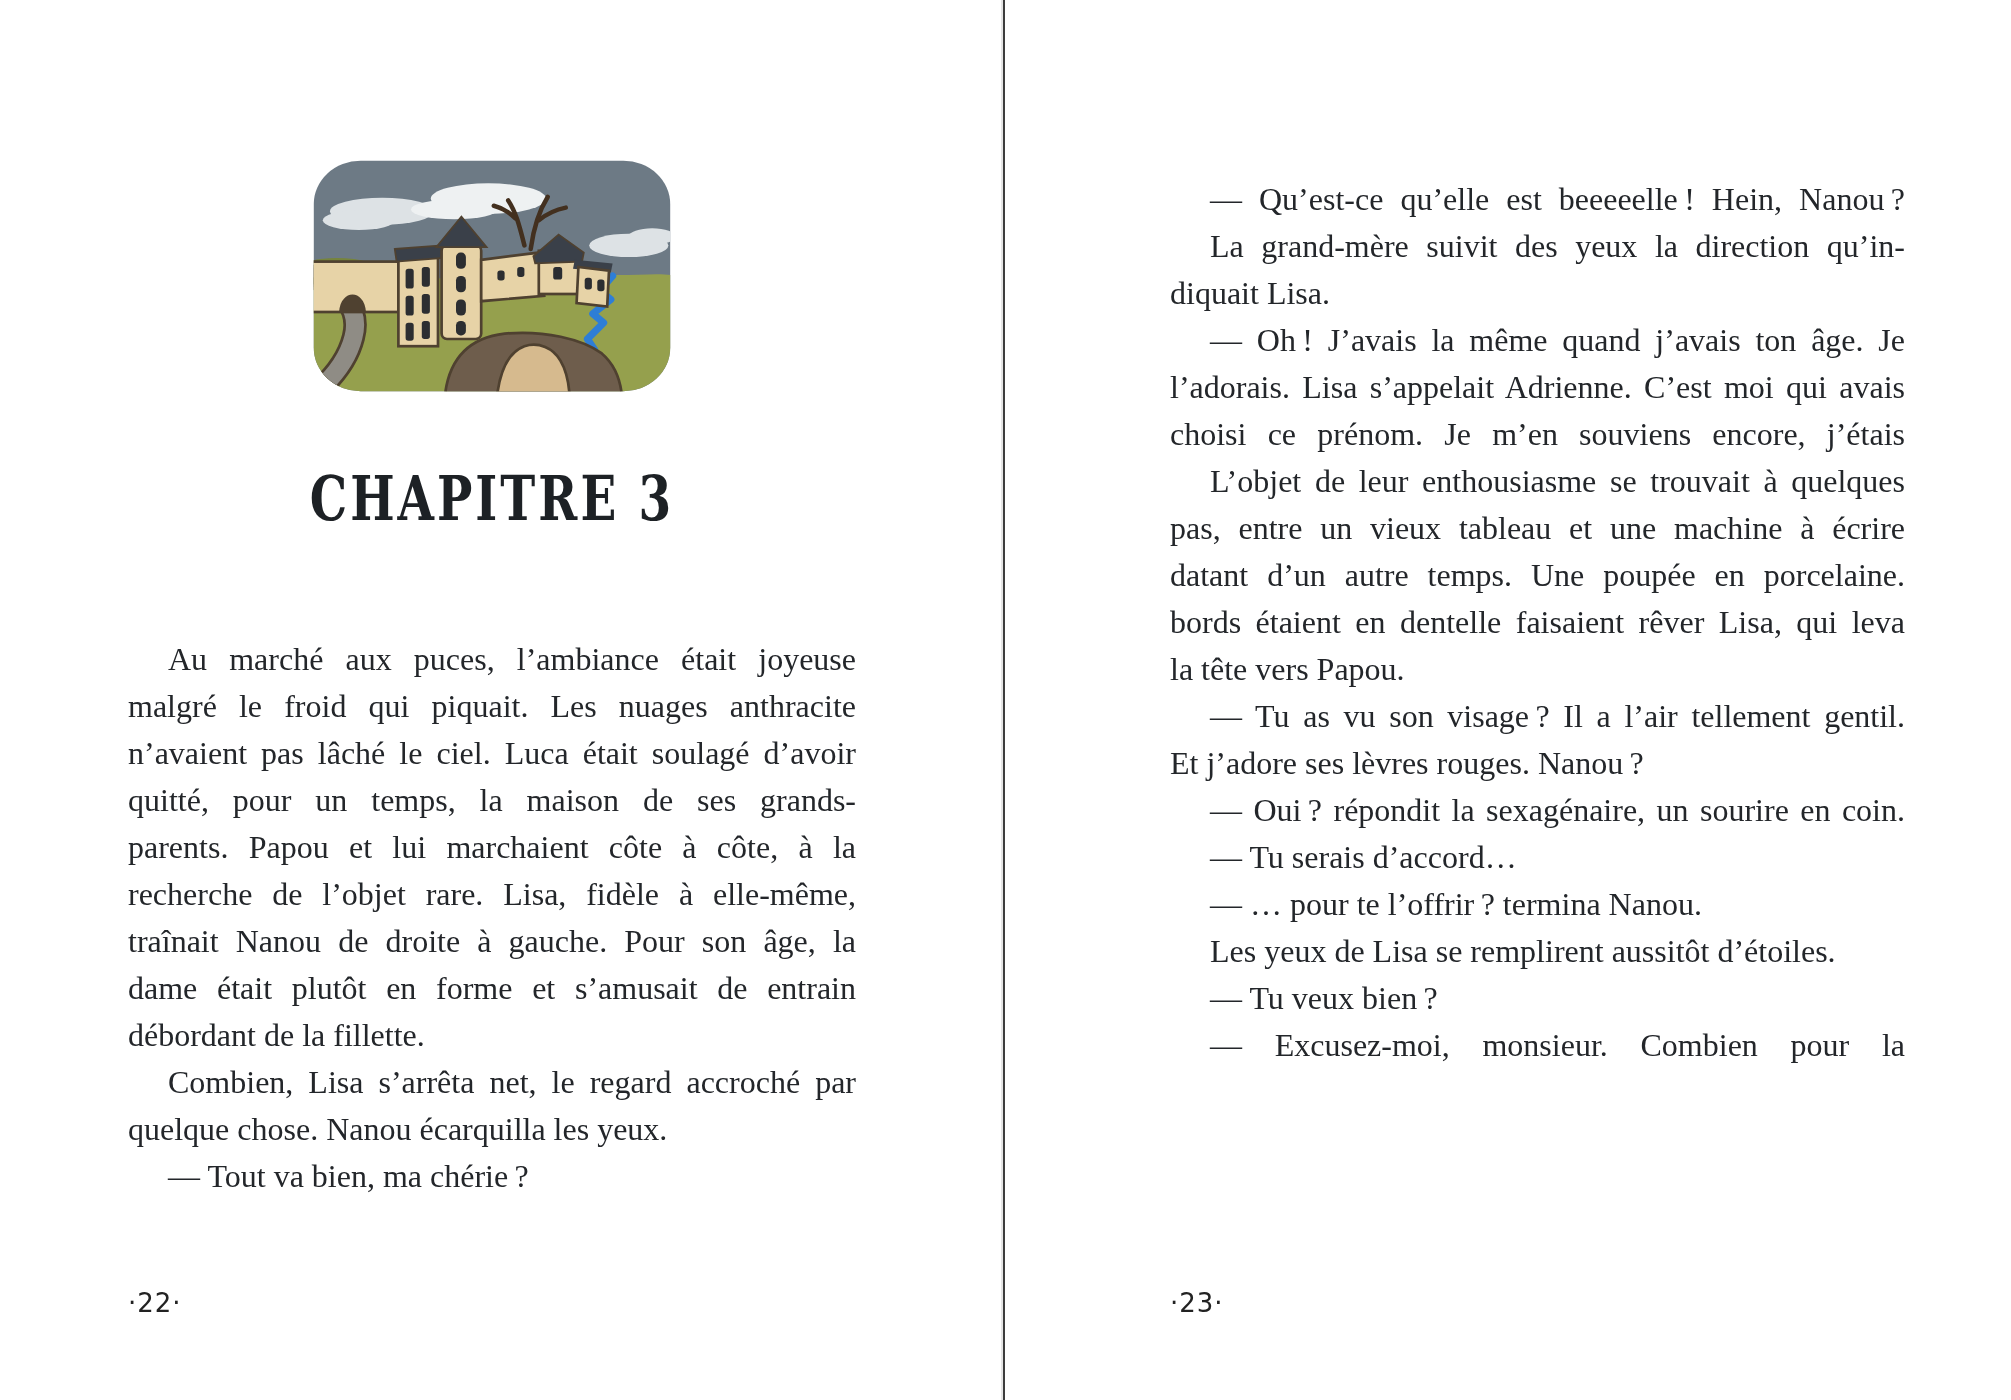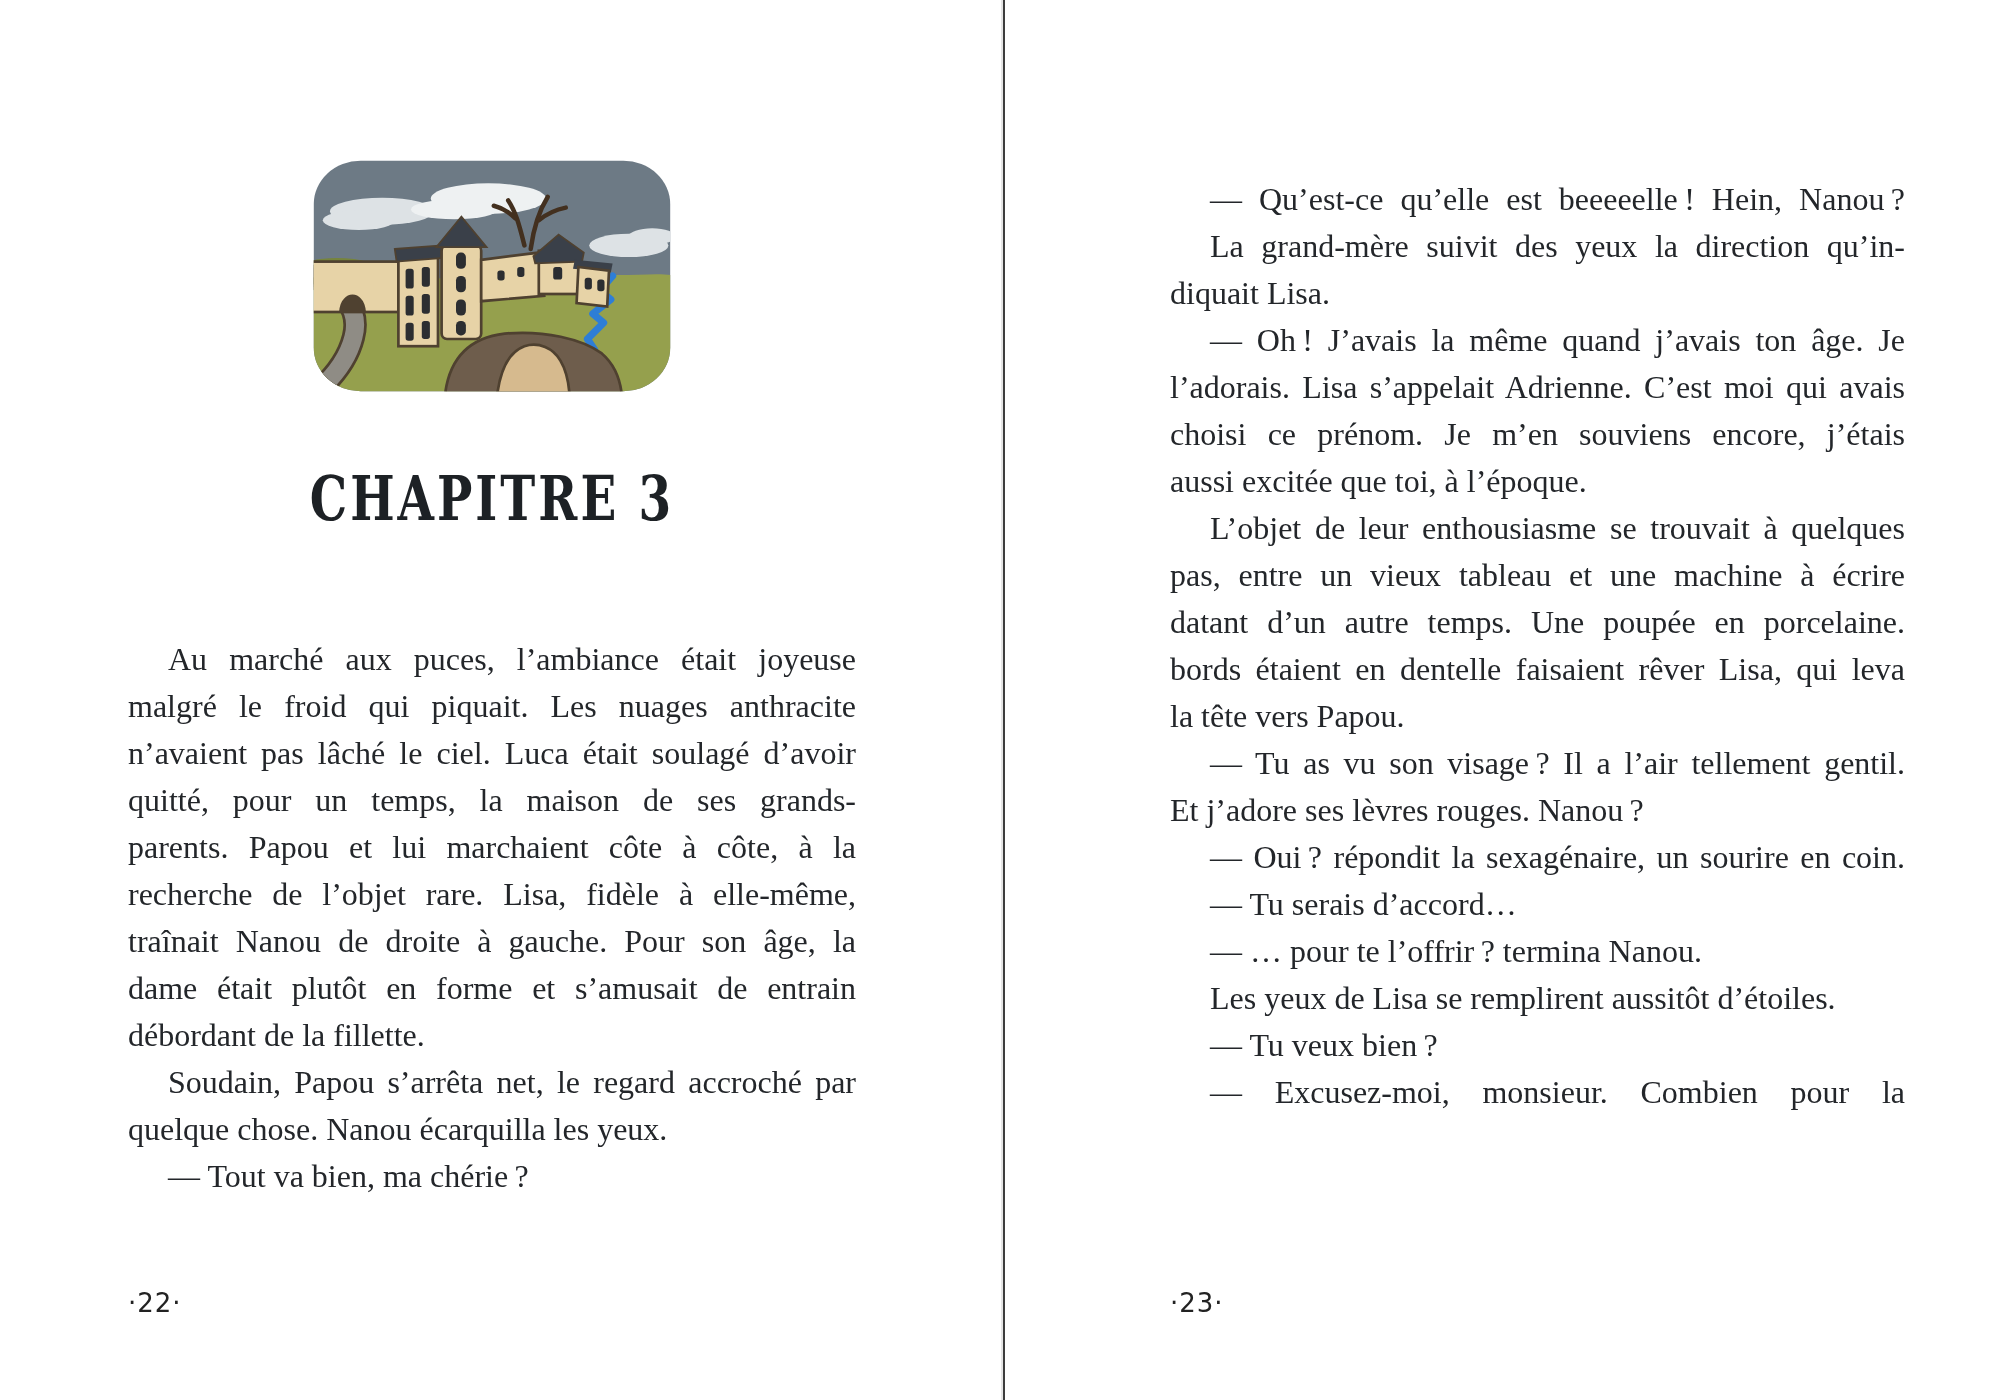--- a/index.html
+++ b/index.html
@@ -139,39 +139,38 @@
     <div class="body-text">
         <div class="line just ind">Au marché aux puces, l’ambiance était joyeuse</div>
         <div class="line just">malgré le froid qui piquait. Les nuages anthracite</div>
         <div class="line just">n’avaient pas lâché le ciel. Luca était soulagé d’avoir</div>
         <div class="line just">quitté, pour un temps, la maison de ses grands-</div>
         <div class="line just">parents. Papou et lui marchaient côte à côte, à la</div>
         <div class="line just">recherche de l’objet rare. Lisa, fidèle à elle-même,</div>
         <div class="line just">traînait Nanou de droite à gauche. Pour son âge, la</div>
         <div class="line just">dame était plutôt en forme et s’amusait de entrain</div>
         <div class="line">débordant de la fillette.</div>
-        <div class="line just ind">Soudain, Papou s’arrêta net, le regard accroché par</div>
+        <div class="line just ind">Combien, Lisa s’arrêta net, le regard accroché par</div>
         <div class="line">quelque chose. Nanou écarquilla les yeux.</div>
         <div class="line ind">— Tout va bien, ma chérie ?</div>
       </div>
 
     <div class="pagenum">·22·</div>
   </div>
 
   <div class="divider"></div>
 
   <div class="page page-right">
     <div class="body-text">
         <div class="line just ind">— Qu’est-ce qu’elle est beeeeelle ! Hein, Nanou ?</div>
         <div class="line just ind">La grand-mère suivit des yeux la direction qu’in-</div>
         <div class="line">diquait Lisa.</div>
         <div class="line just ind">— Oh ! J’avais la même quand j’avais ton âge. Je</div>
         <div class="line just">l’adorais. Lisa s’appelait Adrienne. C’est moi qui avais</div>
         <div class="line just">choisi ce prénom. Je m’en souviens encore, j’étais</div>
-        <div class="line">aussi excitée que toi, à l’époque.</div>
         <div class="line just ind">L’objet de leur enthousiasme se trouvait à quelques</div>
         <div class="line just">pas, entre un vieux tableau et une machine à écrire</div>
         <div class="line just">datant d’un autre temps. Une poupée en porcelaine.</div>
         <div class="line just">bords étaient en dentelle faisaient rêver Lisa, qui leva</div>
         <div class="line">la tête vers Papou.</div>
         <div class="line just ind">— Tu as vu son visage ? Il a l’air tellement gentil.</div>
         <div class="line">Et j’adore ses lèvres rouges. Nanou ?</div>
         <div class="line just ind">— Oui ? répondit la sexagénaire, un sourire en coin.</div>
         <div class="line ind">— Tu serais d’accord…</div>
         <div class="line ind">— … pour  te l’offrir ? termina Nanou.</div>

